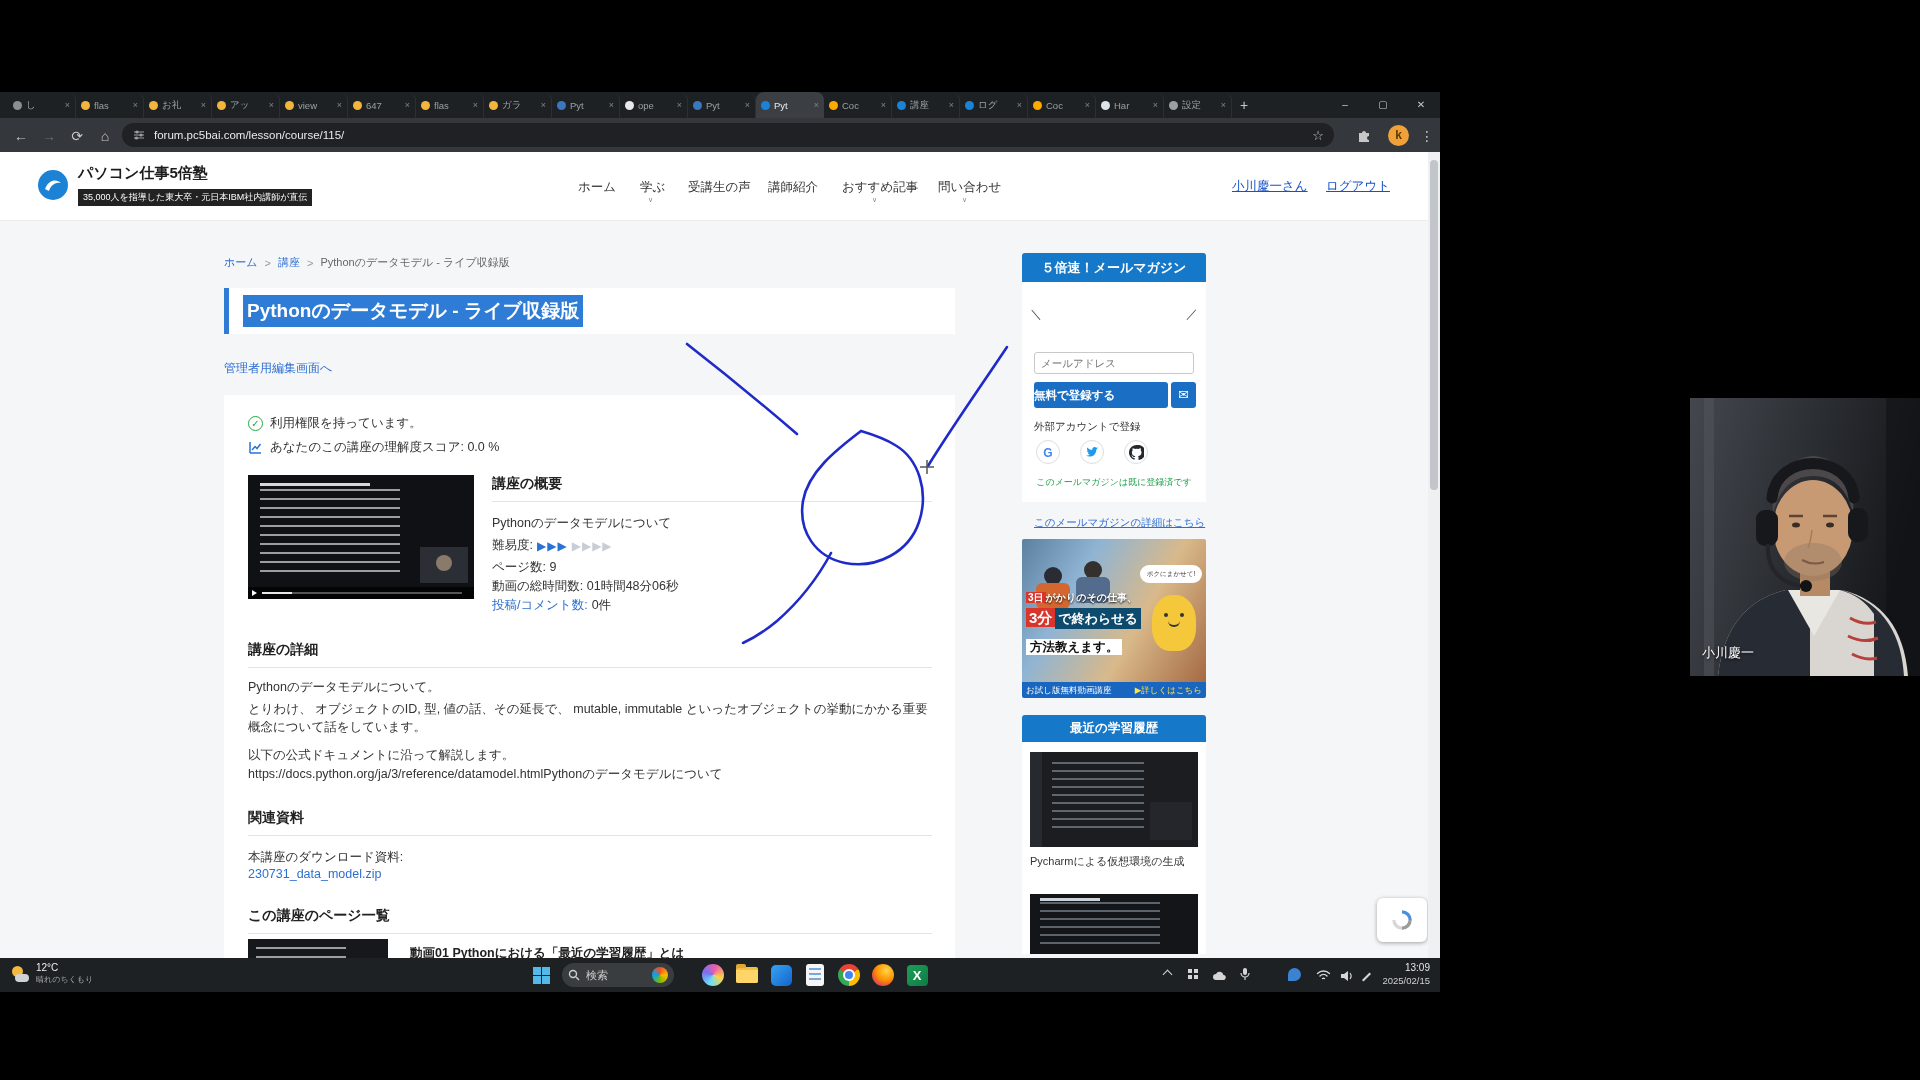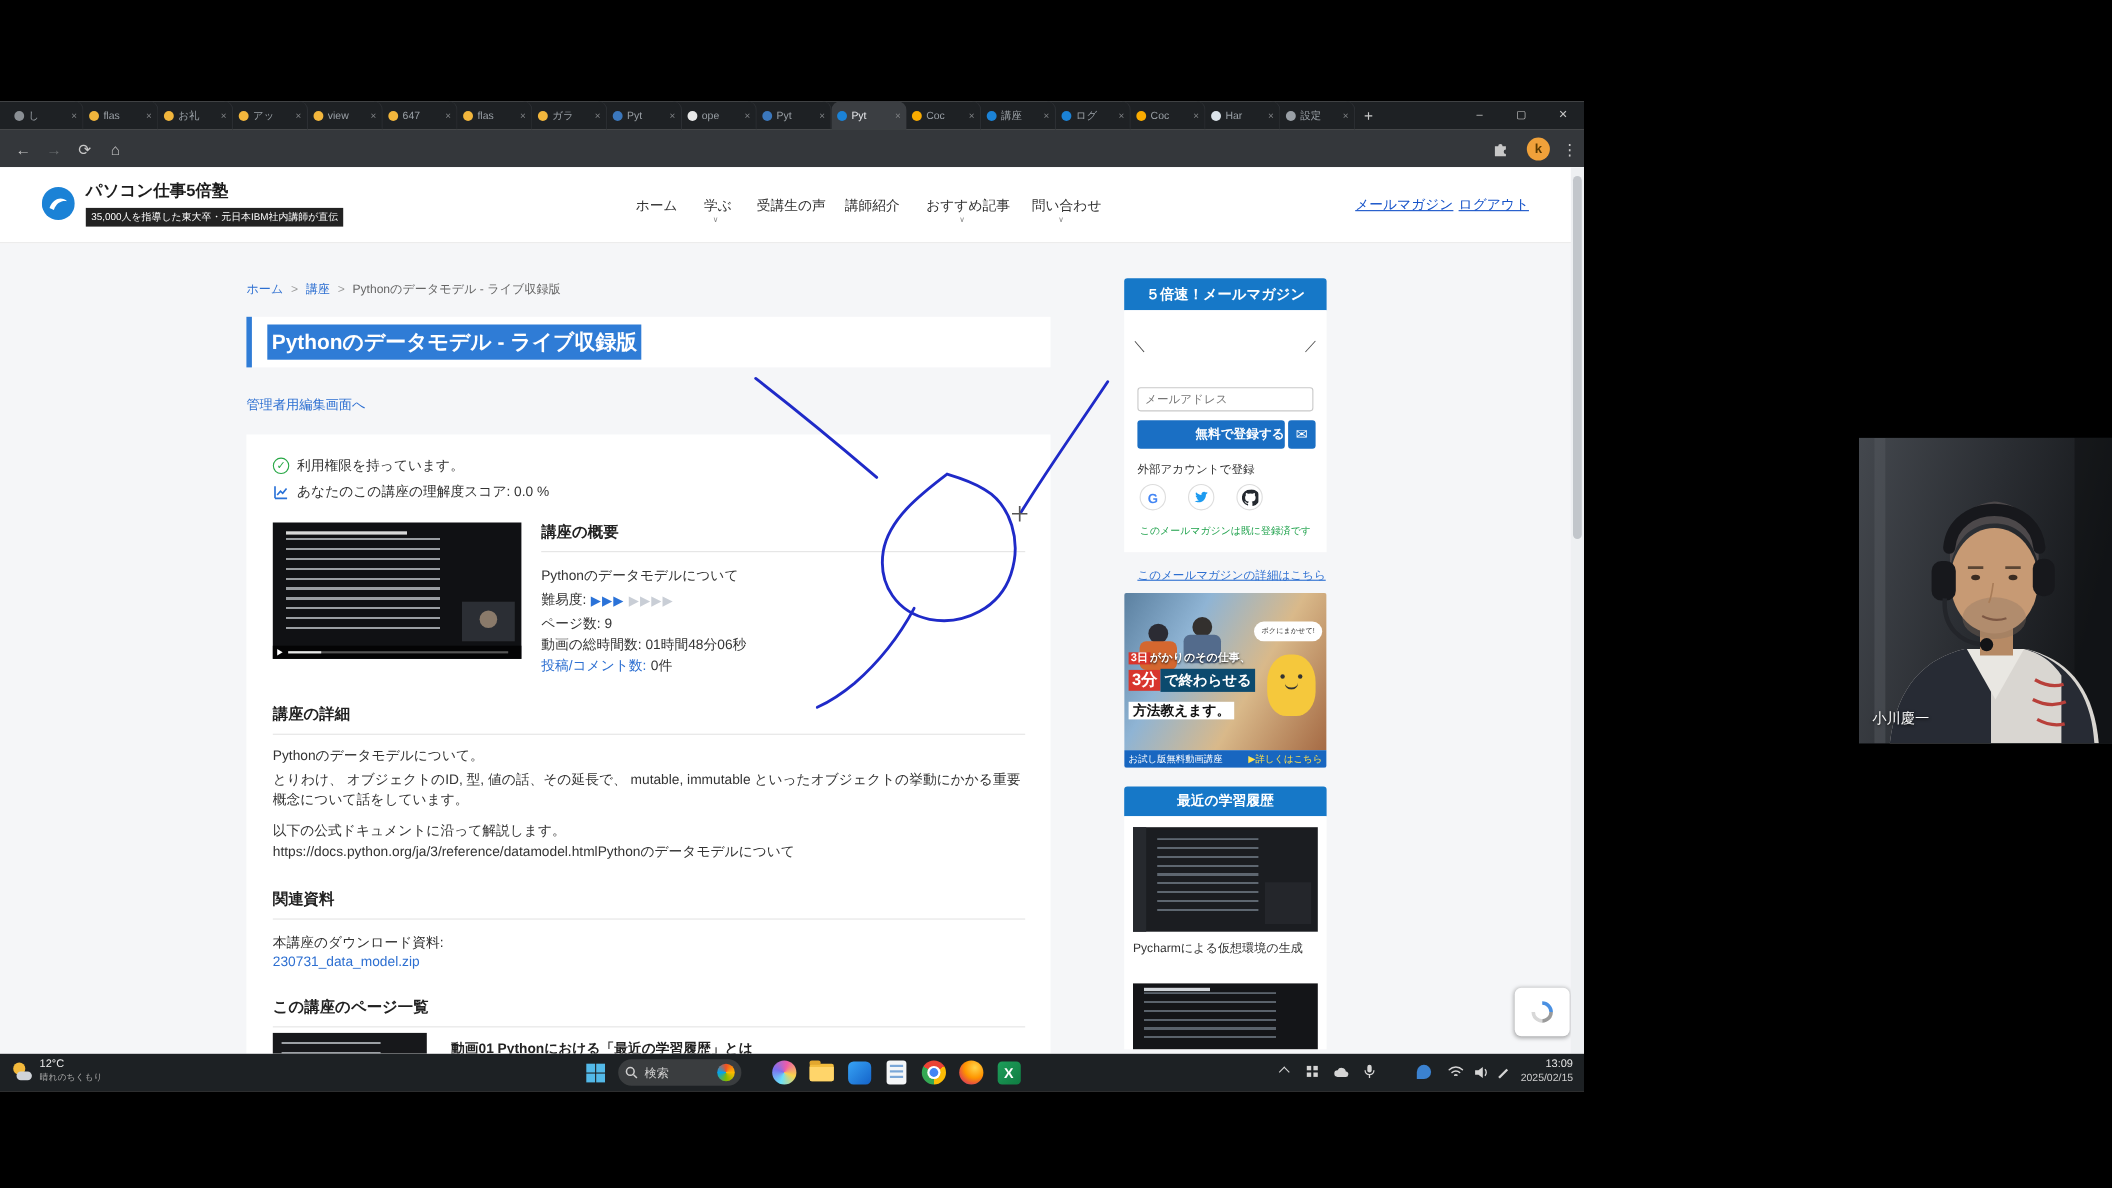--- a/index.html
+++ b/index.html
@@ -161,20 +161,30 @@
       <span>▢</span>
       <span>✕</span>
     </div>
   </div>
 
   <div id="toolbar">
     <span class="navbtn" style="left:10px">←</span>
     <span class="navbtn" style="left:38px;color:#6a6d70">→</span>
     <span class="navbtn" style="left:66px">⟳</span>
     <span class="navbtn" style="left:94px">⌂</span>
+    <div id="urlbar">
+      <svg width="14" height="14">
+          <path d="M2 4h10M2 7h10M2 10h10" stroke="#9aa0a6" stroke-width="1.2"></path>
+          <circle cx="5" cy="4" r="1.6" fill="#9aa0a6"></circle>
+          <circle cx="9" cy="7" r="1.6" fill="#9aa0a6"></circle>
+          <circle cx="4.5" cy="10" r="1.6" fill="#9aa0a6"></circle>
+        </svg>
+      <span id="urltext">forum.pc5bai.com/lesson/course/115/</span>
+      <span id="star">☆</span>
+    </div>
     <svg style="position:absolute;left:1356px;top:9px" width="16" height="16">
         <path d="M3 6 h3 a2 2 0 1 1 4 0 h3 v3 a2 2 0 1 0 0 4 v2 H3 z" fill="#c7c7c7"></path>
       </svg>
     <div class="avatar">k</div>
     <span class="navbtn" style="left:1416px">⋮</span>
   </div>
 
   <div id="viewport">
 
     <div id="siteheader">
@@ -186,21 +196,21 @@
       <div class="abs" style="left:78px;top:37px;background:#222;color:#fff;font-size:9px;padding:2px 5px">35,000人を指導した東大卒・元日本IBM社内講師が直伝</div>
       <span class="navitem" style="left:578px">ホーム</span>
       <span class="navitem" style="left:640px">学ぶ</span>
       <span class="navcaret" style="left:648px">∨</span>
       <span class="navitem" style="left:688px">受講生の声</span>
       <span class="navitem" style="left:768px">講師紹介</span>
       <span class="navitem" style="left:842px">おすすめ記事</span>
       <span class="navcaret" style="left:872px">∨</span>
       <span class="navitem" style="left:938px">問い合わせ</span>
       <span class="navcaret" style="left:962px">∨</span>
-      <span class="userlink" style="left:1232px">メールマガジン</span>
+      <span class="userlink" style="left:1232px">小川慶一さん</span>
       <span class="userlink" style="left:1326px">ログアウト</span>
     </div>
 
     <div class="abs" style="left:224px;top:103px;display:flex;gap:7px;align-items:center">
       <span class="crumb">ホーム</span>
       <span class="crumbsep">&gt;</span>
       <span class="crumb">講座</span>
       <span class="crumbsep">&gt;</span>
       <span class="crumbcur">Pythonのデータモデル - ライブ収録版</span>
     </div>
@@ -269,21 +279,21 @@
         <div class="slidelines" style="left:8px;top:8px;width:90px;height:50px"></div>
       </div>
       <span class="abs" style="left:186px;top:550px;font-size:12.5px;font-weight:700;color:#222">動画01 Pythonにおける「最近の学習履歴」とは</span>
     </div>
 
     <div class="sideblue" style="left:1022px;top:101px;height:29px;font-size:13px;line-height:29px">５倍速！メールマガジン</div>
     <div class="abs card" style="left:1022px;top:130px;width:184px;height:220px">
       <span class="abs" style="left:8px;top:24px;font-size:12px;color:#444">＼</span>
       <span class="abs" style="right:8px;top:24px;font-size:12px;color:#444">／</span>
       <input class="abs" style="left: 12px; top: 70px; width: 160px; height: 22px; border: 1px solid rgb(201, 201, 201); border-radius: 3px; font-size: 10.5px; padding: 0px 6px; color: rgb(51, 51, 51);" placeholder="メールアドレス">
-      <div class="abs" style="left:12px;top:100px;width:134px;height:26px;background:#1a6fc4;border-radius:3px;color:#fff;font-size:11.5px;font-weight:700;text-align:right;line-height:26px">無料で登録する</div>
+      <div class="abs" style="left:12px;top:100px;width:134px;height:26px;background:#1a6fc4;border-radius:3px;color:#fff;font-size:11.5px;font-weight:700;text-align:left;line-height:26px">無料で登録する</div>
       <div class="abs" style="left:149px;top:100px;width:25px;height:26px;background:#1a6fc4;border-radius:3px;color:#fff;font-size:13px;text-align:center;line-height:26px">✉</div>
       <span class="abs" style="left:12px;top:138px;font-size:10.5px;color:#333">外部アカウントで登録</span>
       <div class="abs" style="left:14px;top:158px;width:24px;height:24px;border:1px solid #ddd;border-radius:50%;background:#fff;text-align:center;line-height:24px;font-size:12px;font-weight:700;color:#4285F4">G</div>
       <div class="abs" style="left:58px;top:158px;width:24px;height:24px;border:1px solid #ddd;border-radius:50%;background:#fff;display:flex;align-items:center;justify-content:center">
         <svg width="14" height="12">
             <path d="M13 2c-.4.2-.8.3-1.2.4.4-.3.8-.7.9-1.2-.4.2-.9.4-1.4.5C10.9 1.3 10.3 1 9.6 1 8.3 1 7.2 2.1 7.2 3.4c0 .2 0 .4.1.5C5.3 3.8 3.5 2.9 2.3 1.5c-.2.4-.3.8-.3 1.2 0 .8.4 1.6 1.1 2-.4 0-.8-.1-1.1-.3 0 1.2.8 2.1 1.9 2.4-.2.1-.4.1-.6.1h-.4c.3.9 1.2 1.6 2.2 1.6-.8.6-1.8 1-2.9 1H1c1 .7 2.3 1.1 3.6 1.1 4.3 0 6.7-3.6 6.7-6.7v-.3c.5-.3.9-.8 1.2-1.3z" fill="#1d9bf0"></path>
           </svg>
       </div>
       <div class="abs" style="left:102px;top:158px;width:24px;height:24px;border:1px solid #ddd;border-radius:50%;background:#fff;display:flex;align-items:center;justify-content:center">
         <svg width="15" height="15" viewBox="0 0 16 16">

